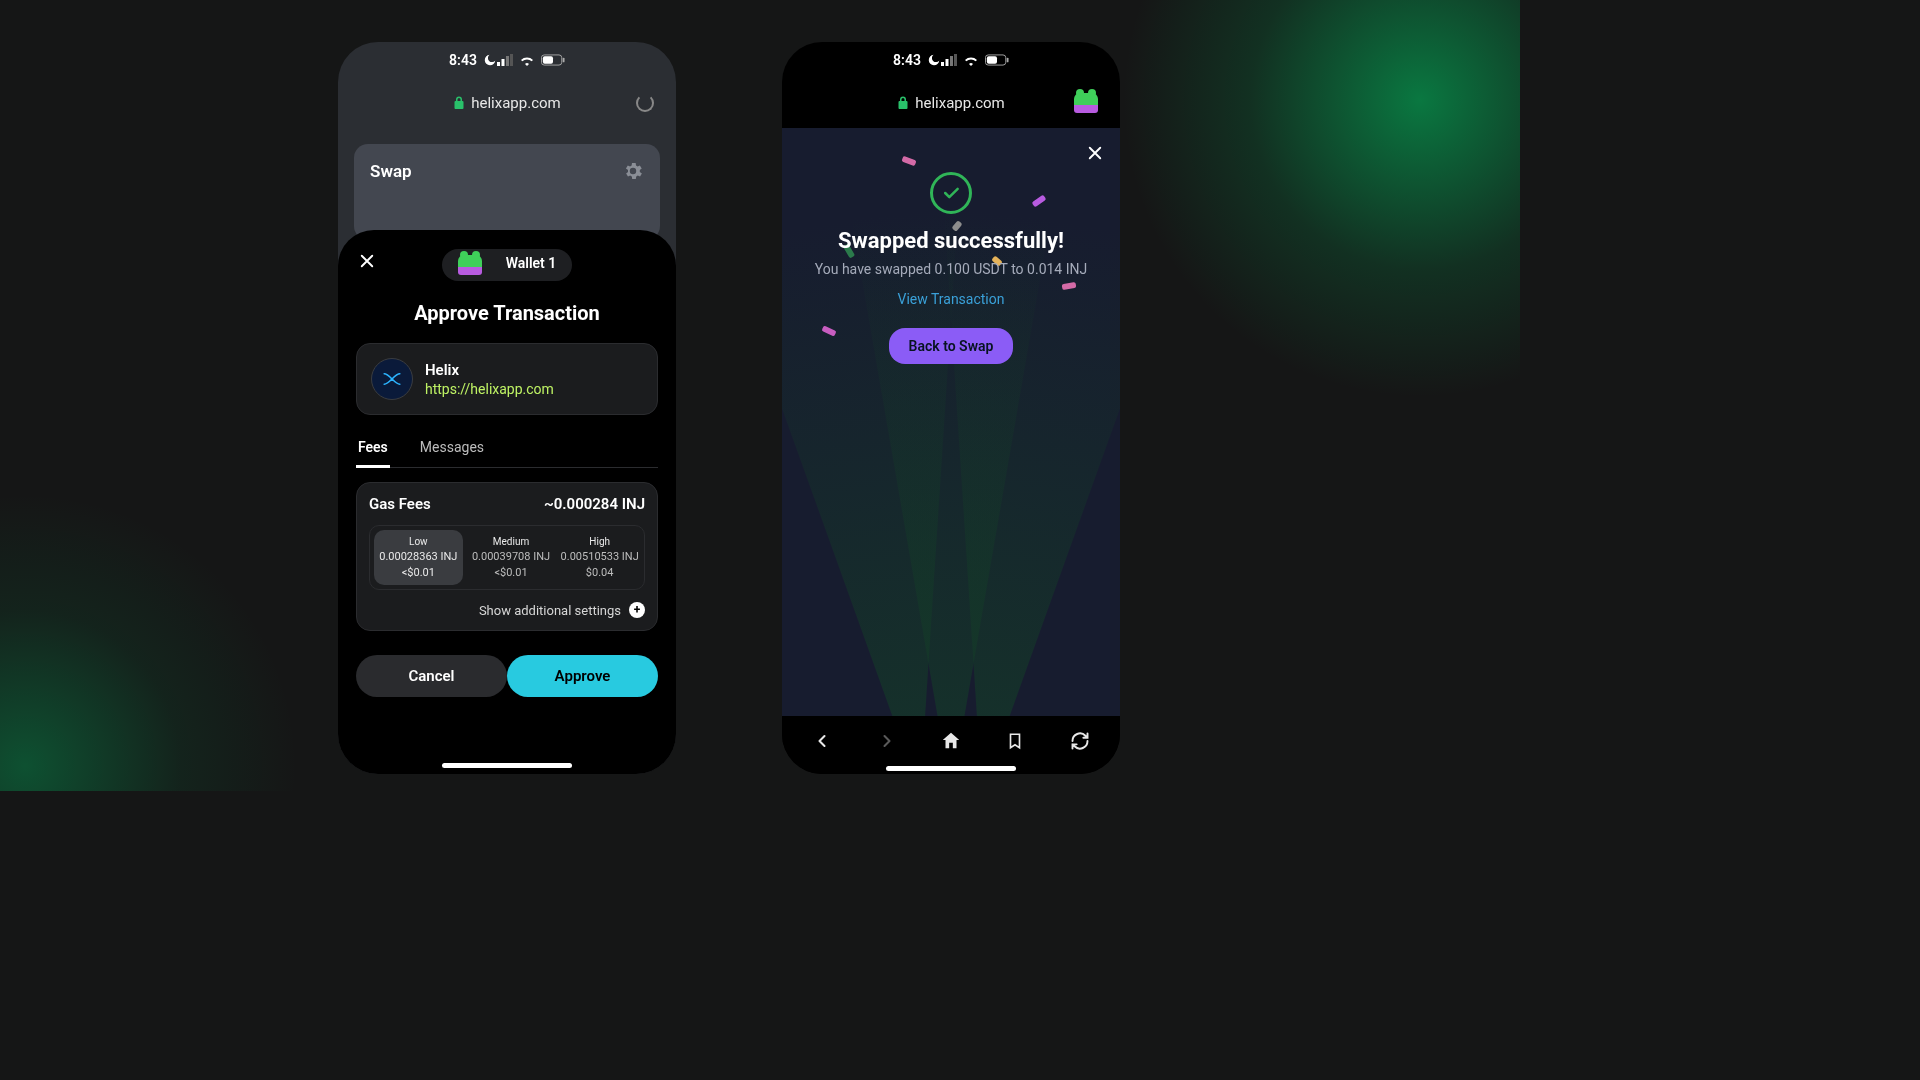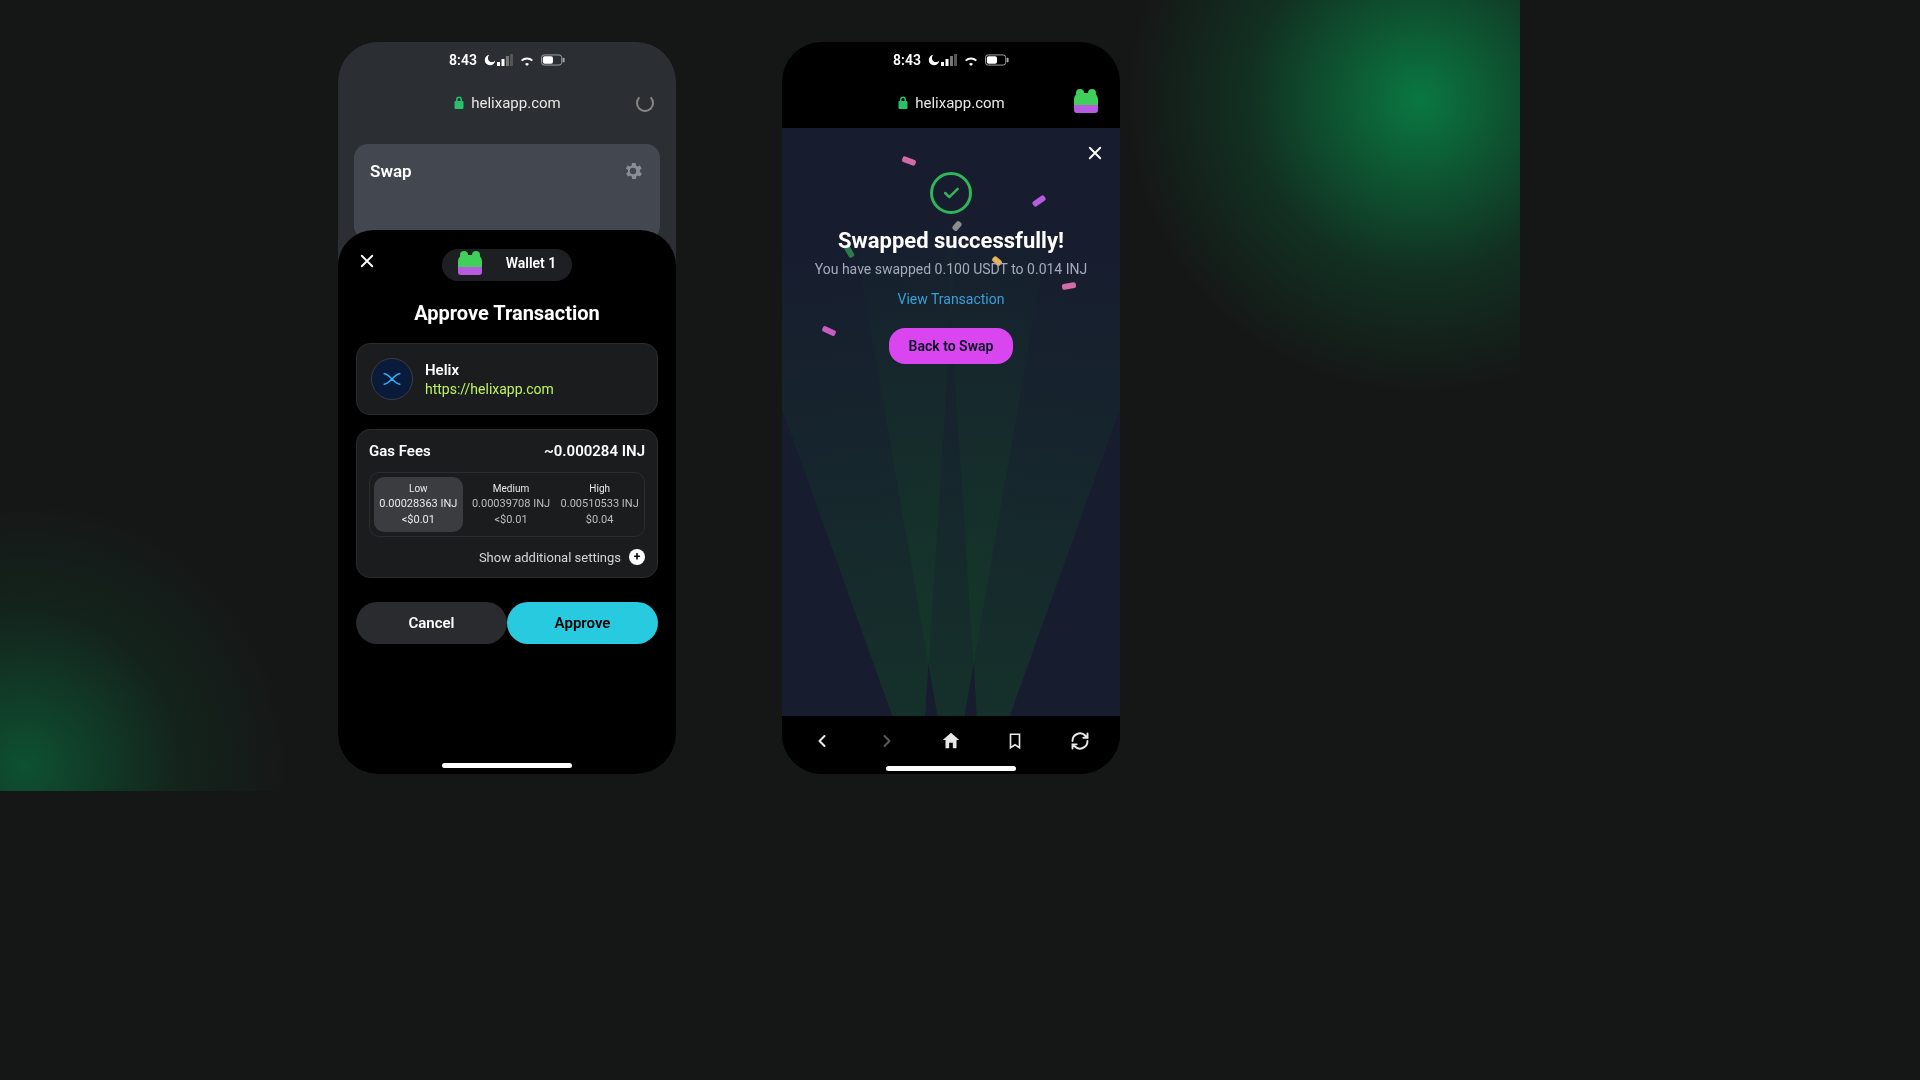--- a/index.html
+++ b/index.html
@@ -193,21 +193,21 @@
     width: 42px; height: 42px; border-radius: 50%;
     border: 3px solid #30b558; margin: 0 auto 14px;
     display: flex; align-items: center; justify-content: center;
   }
   .success-title { color: #fff; font-size: 22px; font-weight: 700; }
   .success-sub { color: #a5abba; font-size: 14px; margin-top: 8px; }
   .view-link { color: #3aa0d8; font-size: 14px; margin-top: 14px; display: inline-block; cursor: pointer; }
   .primary-btn {
     margin: 20px auto 0;
     width: fit-content;
-    background: #d946ef;
+    background: #8b5cf6;
     color: #071320;
     font-weight: 600;
     padding: 10px 20px;
     border-radius: 16px;
     cursor: pointer;
     font-size: 14px;
   }
 
   .beam {
     position: absolute;
@@ -321,20 +321,24 @@
         <svg width="26" height="26" viewBox="0 0 40 40" fill="none">
             <path d="M8 12c8 0 16 16 24 16M8 28c8 0 16-16 24-16" stroke="#2cb4ff" stroke-width="2.5" stroke-linecap="round"></path>
           </svg>
       </div>
       <div>
         <div class="app-name">Helix</div>
         <div class="app-url">https://helixapp.com</div>
       </div>
     </div>
 
+    <div class="tabs">
+      <div class="tab active">Fees</div>
+      <div class="tab">Messages</div>
+    </div>
 
     <div class="gas-card">
       <div class="gas-header">
         <span>Gas Fees</span>
         <span>~0.000284 INJ</span>
       </div>
       <div class="fee-grid">
         <div class="fee-opt selected">
           <span class="fee-label">Low</span>
           <span class="fee-amount">0.00028363 INJ</span>

